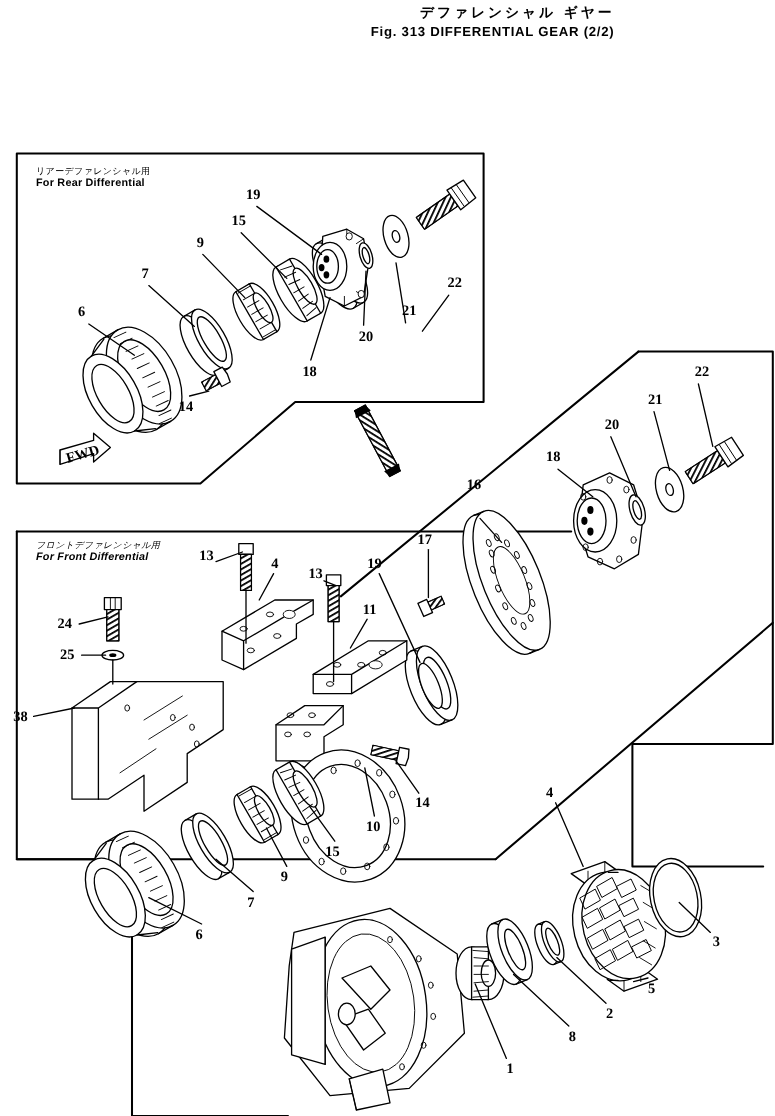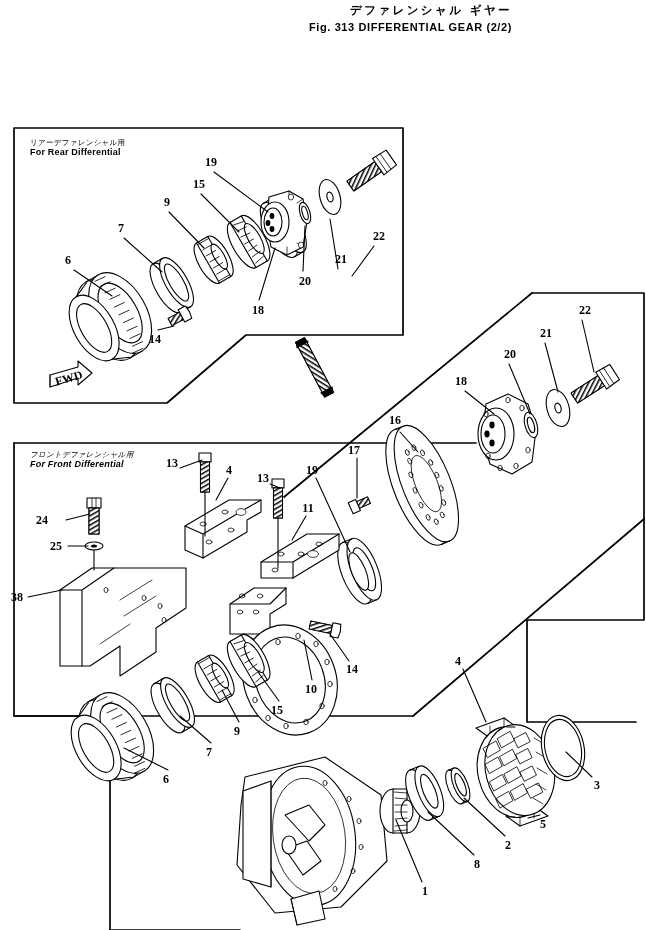--- a/index.html
+++ b/index.html
@@ -564,28 +564,28 @@
       <div class="callout" style="left: 68px; top: 260px;">6</div>
       <div class="callout" style="left: 379px; top: 236px;">22</div>
       <div class="callout" style="left: 341px; top: 259px;">21</div>
       <div class="callout" style="left: 305px; top: 281px;">20</div>
       <div class="callout" style="left: 258px; top: 310px;">18</div>
       <div class="callout" style="left: 155px; top: 339px;">14</div>
       <div class="callout" style="left: 585px; top: 310px;">22</div>
       <div class="callout" style="left: 546px; top: 333px;">21</div>
       <div class="callout" style="left: 510px; top: 354px;">20</div>
       <div class="callout" style="left: 461px; top: 381px;">18</div>
-      <div class="callout" style="left: 395px; top: 420px;">16</div>
+      <div class="callout" style="left: 395px; top: 404px;">16</div>
       <div class="callout" style="left: 354px; top: 450px; text-align: center;">17</div>
       <div class="callout" style="left: 312px; top: 470px;">19</div>
       <div class="callout" style="left: 172px; top: 463px;">13</div>
       <div class="callout" style="left: 229px; top: 470px;">4</div>
       <div class="callout" style="left: 263px; top: 478px;">13</div>
       <div class="callout" style="left: 308px; top: 508px; text-align: center;">11</div>
-      <div class="callout" style="left: 42px; top: 520px;">24</div>
+      <div class="callout" style="left: 54px; top: 520px;">24</div>
       <div class="callout" style="left: 56px; top: 546px;">25</div>
       <div class="callout" style="left: 17px; top: 597px;">38</div>
       <div class="callout" style="left: 352px; top: 669px;">14</div>
       <div class="callout" style="left: 311px; top: 689px;">10</div>
       <div class="callout" style="left: 277px; top: 710px;">15</div>
       <div class="callout" style="left: 237px; top: 731px;">9</div>
       <div class="callout" style="left: 209px; top: 752px;">7</div>
       <div class="callout" style="left: 166px; top: 779px;">6</div>
       <div class="callout" style="left: 458px; top: 661px;">4</div>
       <div class="callout" style="left: 597px; top: 785px;">3</div>

